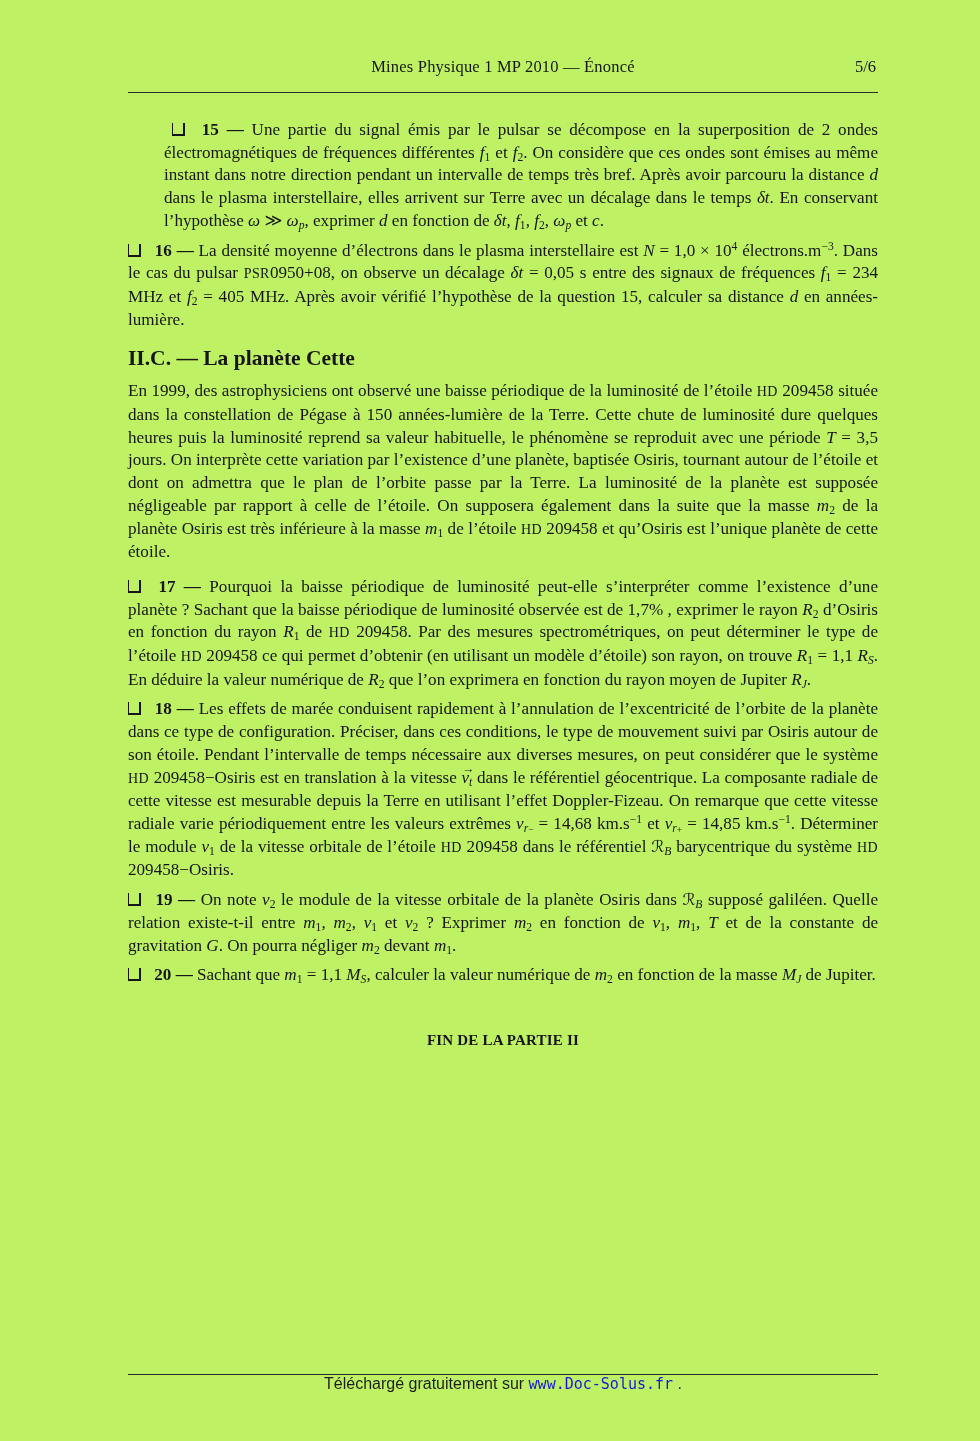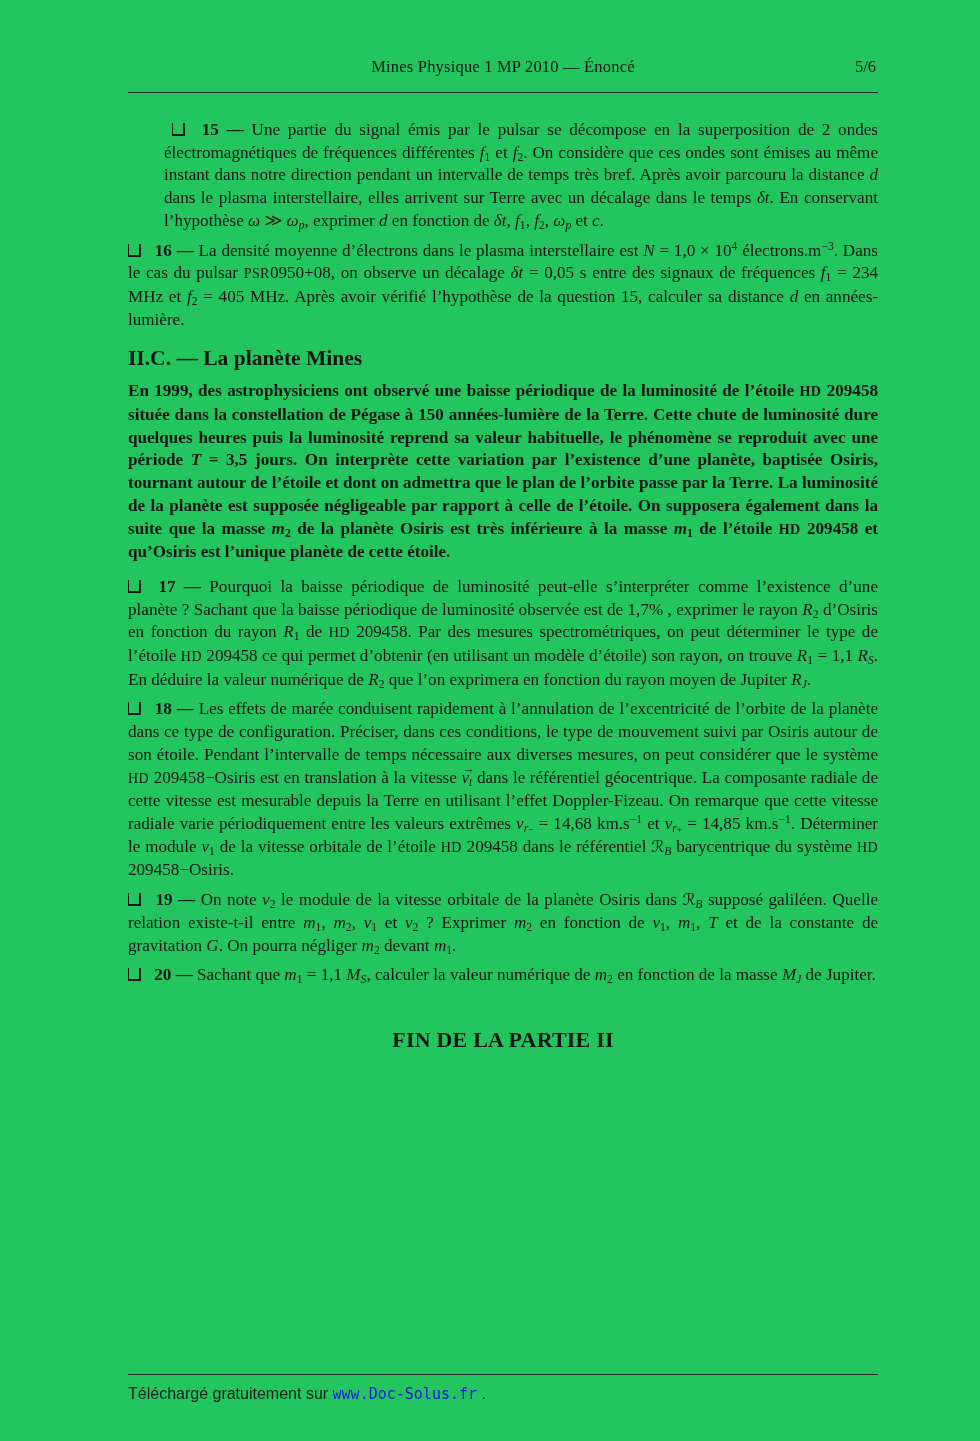--- a/index.html
+++ b/index.html
@@ -1,39 +1,39 @@
 <!DOCTYPE html>
 <html lang="fr"><head>
 <meta charset="utf-8">
 <style>
   html,body { margin:0; padding:0; background:#ffffff; }
   .page {
-    position:relative; width:980px; height:1441px; background:#22c55e;
+    position:relative; width:980px; height:1441px; background:#bef264;
     color:#161616; font-family:"Liberation Serif", serif; overflow:hidden;
   }
   
   .header {
     position:absolute; left:128px; top:50px; width:750px; height:42px;
     border-bottom:1.6px solid #2b2b2b; font-size:16.5px;
   }
   .header-title { display:block; text-align:center; padding-top:7px; letter-spacing:0.2px; }
   .page-number { position:absolute; right:2px; top:7px;font-family:Liberation Serif, serif; }
   
   .content { position:absolute; left:128px; top:112px; width:750px; }
   .para {
     margin:0 0 7px 0; font-size:17.1px; line-height:22.7px;
     text-align:justify; text-justify:inter-word;
   }
   .kind-question { margin:7px 0 7px 0; }
-  .kind-body { margin:0 0 12px 0;font-weight:bold; }
+  .kind-body { margin:0 0 12px 0; }
   .kind-section {
     font-size:21.5px; font-weight:bold; line-height:26px;
     margin:14px 0 9px 0; text-align:left;
   }
-  .kind-fin { text-align:center; font-weight:bold; margin-top:42px; font-size:22px; letter-spacing:0.2px; }
+  .kind-fin { text-align:center; font-weight:bold; margin-top:42px; font-size:15px; letter-spacing:0.2px; }
   .indent { text-indent:8px;margin-left:36px; }
   
   .seg-b   { font-weight:bold; }
   .seg-i   { font-style:italic; }
   .seg-sub { font-size:0.68em; vertical-align:-0.28em; line-height:0; }
   .seg-sub2{ font-size:0.55em; vertical-align:-0.45em; line-height:0; }
   .seg-sup { font-size:0.68em; vertical-align:0.5em; line-height:0; }
   .seg-sc  { font-size:0.82em; letter-spacing:0.4px; }
   .seg-scr { font-family:"DejaVu Sans","DejaVu Serif",serif; font-style:italic; font-size:0.95em; }
   .seg-vec { position:relative; display:inline-block; font-style:italic; }
@@ -42,42 +42,42 @@
     font-size:0.72em; font-style:normal; letter-spacing:0;
   }
   .seg-box {
     display:inline-block; width:10px; height:11px; margin-right:9px;
     border-right:2.6px solid #161616; border-bottom:2.6px solid #161616;
     border-left:1.5px solid #161616; vertical-align:-1px;
   }
   
   .footer {
     position:absolute; left:128px; top:1374px; width:750px;
-    border-top:1.6px solid #2b2b2b; padding-top:10px; 
+    border-top:1.6px solid #2b2b2b; text-align:center;
     font-family:"Liberation Sans", sans-serif; font-size:16px; color:#1e1e1e;
   }
   .footer-link {
     font-family:"DejaVu Sans Mono","Liberation Mono",monospace;
     font-size:15px; text-decoration:none; cursor:pointer;
   }
 </style>
 </head>
 <body>
 
 <div class="page">
 
   <div class="header">
     <span class="header-title">Mines Physique 1 MP 2010 — Énoncé</span>
     <span class="page-number">5/6</span>
   </div>
 
   <div class="content" id="doc-body">
       <p class="para kind-question indent"><span class="seg-box"></span><span class="seg-b"> 15 — </span><span>Une partie du signal émis par le pulsar se décompose en la superposition de 2 ondes électromagnétiques de fréquences différentes </span><span class="seg-i">f</span><span class="seg-sub">1</span><span> et </span><span class="seg-i">f</span><span class="seg-sub">2</span><span>. On considère que ces ondes sont émises au même instant dans notre direction pendant un intervalle de temps très bref. Après avoir parcouru la distance </span><span class="seg-i">d</span><span> dans le plasma interstellaire, elles arrivent sur Terre avec un décalage dans le temps </span><span class="seg-i">δt</span><span>. En conservant l’hypothèse </span><span class="seg-i">ω</span><span> ≫ </span><span class="seg-i">ω</span><span class="seg-sub seg-i">p</span><span>, exprimer </span><span class="seg-i">d</span><span> en fonction de </span><span class="seg-i">δt</span><span>, </span><span class="seg-i">f</span><span class="seg-sub">1</span><span>, </span><span class="seg-i">f</span><span class="seg-sub">2</span><span>, </span><span class="seg-i">ω</span><span class="seg-sub seg-i">p</span><span> et </span><span class="seg-i">c</span><span>.</span></p>
       <p class="para kind-question"><span class="seg-box"></span><span class="seg-b"> 16 — </span><span>La densité moyenne d’électrons dans le plasma interstellaire est </span><span class="seg-i">N</span><span> = 1,0 × 10</span><span class="seg-sup">4</span><span> électrons.m</span><span class="seg-sup">−3</span><span>. Dans le cas du pulsar </span><span class="seg-sc">PSR</span><span>0950+08, on observe un décalage </span><span class="seg-i">δt</span><span> = 0,05 s entre des signaux de fréquences </span><span class="seg-i">f</span><span class="seg-sub">1</span><span> = 234 MHz et </span><span class="seg-i">f</span><span class="seg-sub">2</span><span> = 405 MHz. Après avoir vérifié l’hypothèse de la question 15, calculer sa distance </span><span class="seg-i">d</span><span> en années-lumière.</span></p>
-      <p class="para kind-section"><span class="seg-b">II.C. — La planète Mines</span></p>
+      <p class="para kind-section"><span class="seg-b">II.C. — La planète Cette</span></p>
       <p class="para kind-body"><span>En 1999, des astrophysiciens ont observé une baisse périodique de la luminosité de l’étoile </span><span class="seg-sc">HD</span><span> 209458 située dans la constellation de Pégase à 150 années-lumière de la Terre. Cette chute de luminosité dure quelques heures puis la luminosité reprend sa valeur habituelle, le phénomène se reproduit avec une période </span><span class="seg-i">T</span><span> = 3,5 jours. On interprète cette variation par l’existence d’une planète, baptisée Osiris, tournant autour de l’étoile et dont on admettra que le plan de l’orbite passe par la Terre. La luminosité de la planète est supposée négligeable par rapport à celle de l’étoile. On supposera également dans la suite que la masse </span><span class="seg-i">m</span><span class="seg-sub">2</span><span> de la planète Osiris est très inférieure à la masse </span><span class="seg-i">m</span><span class="seg-sub">1</span><span> de l’étoile </span><span class="seg-sc">HD</span><span> 209458 et qu’Osiris est l’unique planète de cette étoile.</span></p>
       <p class="para kind-question"><span class="seg-box"></span><span class="seg-b"> 17 — </span><span>Pourquoi la baisse périodique de luminosité peut-elle s’interpréter comme l’existence d’une planète ? Sachant que la baisse périodique de luminosité observée est de 1,7% , exprimer le rayon </span><span class="seg-i">R</span><span class="seg-sub">2</span><span> d’Osiris en fonction du rayon </span><span class="seg-i">R</span><span class="seg-sub">1</span><span> de </span><span class="seg-sc">HD</span><span> 209458. Par des mesures spectrométriques, on peut déterminer le type de l’étoile </span><span class="seg-sc">HD</span><span> 209458 ce qui permet d’obtenir (en utilisant un modèle d’étoile) son rayon, on trouve </span><span class="seg-i">R</span><span class="seg-sub">1</span><span> = 1,1 </span><span class="seg-i">R</span><span class="seg-sub seg-i">S</span><span>. En déduire la valeur numérique de </span><span class="seg-i">R</span><span class="seg-sub">2</span><span> que l’on exprimera en fonction du rayon moyen de Jupiter </span><span class="seg-i">R</span><span class="seg-sub seg-i">J</span><span>.</span></p>
       <p class="para kind-question"><span class="seg-box"></span><span class="seg-b"> 18 — </span><span>Les effets de marée conduisent rapidement à l’annulation de l’excentricité de l’orbite de la planète dans ce type de configuration. Préciser, dans ces conditions, le type de mouvement suivi par Osiris autour de son étoile. Pendant l’intervalle de temps nécessaire aux diverses mesures, on peut considérer que le système </span><span class="seg-sc">HD</span><span> 209458−Osiris est en translation à la vitesse </span><span class="seg-vec">v</span><span class="seg-sub seg-i">t</span><span> dans le référentiel géocentrique. La composante radiale de cette vitesse est mesurable depuis la Terre en utilisant l’effet Doppler-Fizeau. On remarque que cette vitesse radiale varie périodiquement entre les valeurs extrêmes </span><span class="seg-i">v</span><span class="seg-sub seg-i">r</span><span class="seg-sub2">−</span><span> = 14,68 km.s</span><span class="seg-sup">−1</span><span> et </span><span class="seg-i">v</span><span class="seg-sub seg-i">r</span><span class="seg-sub2">+</span><span> = 14,85 km.s</span><span class="seg-sup">−1</span><span>. Déterminer le module </span><span class="seg-i">v</span><span class="seg-sub">1</span><span> de la vitesse orbitale de l’étoile </span><span class="seg-sc">HD</span><span> 209458 dans le référentiel </span><span class="seg-scr">ℛ</span><span class="seg-sub seg-i">B</span><span> barycentrique du système </span><span class="seg-sc">HD</span><span> 209458−Osiris.</span></p>
       <p class="para kind-question"><span class="seg-box"></span><span class="seg-b"> 19 — </span><span>On note </span><span class="seg-i">v</span><span class="seg-sub">2</span><span> le module de la vitesse orbitale de la planète Osiris dans </span><span class="seg-scr">ℛ</span><span class="seg-sub seg-i">B</span><span> supposé galiléen. Quelle relation existe-t-il entre </span><span class="seg-i">m</span><span class="seg-sub">1</span><span>, </span><span class="seg-i">m</span><span class="seg-sub">2</span><span>, </span><span class="seg-i">v</span><span class="seg-sub">1</span><span> et </span><span class="seg-i">v</span><span class="seg-sub">2</span><span> ? Exprimer </span><span class="seg-i">m</span><span class="seg-sub">2</span><span> en fonction de </span><span class="seg-i">v</span><span class="seg-sub">1</span><span>, </span><span class="seg-i">m</span><span class="seg-sub">1</span><span>, </span><span class="seg-i">T</span><span> et de la constante de gravitation </span><span class="seg-i">G</span><span>. On pourra négliger </span><span class="seg-i">m</span><span class="seg-sub">2</span><span> devant </span><span class="seg-i">m</span><span class="seg-sub">1</span><span>.</span></p>
       <p class="para kind-question"><span class="seg-box"></span><span class="seg-b"> 20 — </span><span>Sachant que </span><span class="seg-i">m</span><span class="seg-sub">1</span><span> = 1,1 </span><span class="seg-i">M</span><span class="seg-sub seg-i">S</span><span>, calculer la valeur numérique de </span><span class="seg-i">m</span><span class="seg-sub">2</span><span> en fonction de la masse </span><span class="seg-i">M</span><span class="seg-sub seg-i">J</span><span> de Jupiter.</span></p>
       <p class="para kind-fin"><span class="seg-b">FIN DE LA PARTIE II</span></p>
     </div>
 
   <div class="footer">
     <span>Téléchargé gratuitement sur </span><a class="footer-link" id="footer-link" style="color: rgb(26, 22, 224);">www.Doc-Solus.fr</a><span> .</span>

